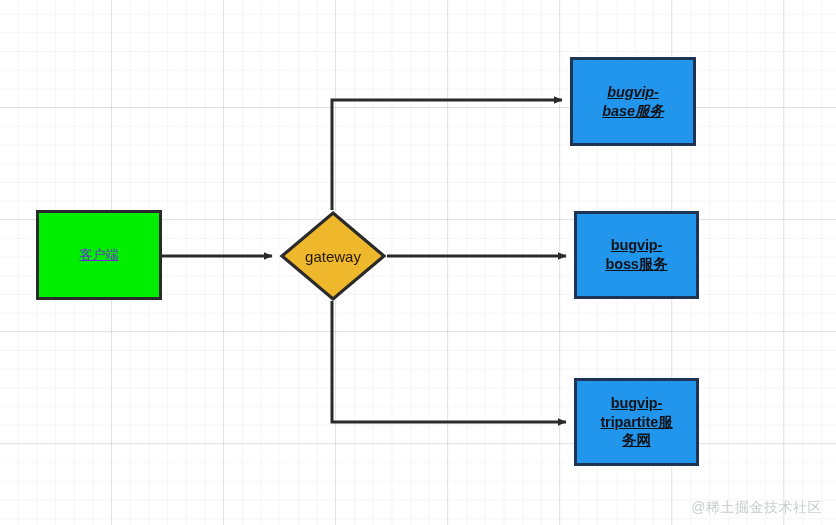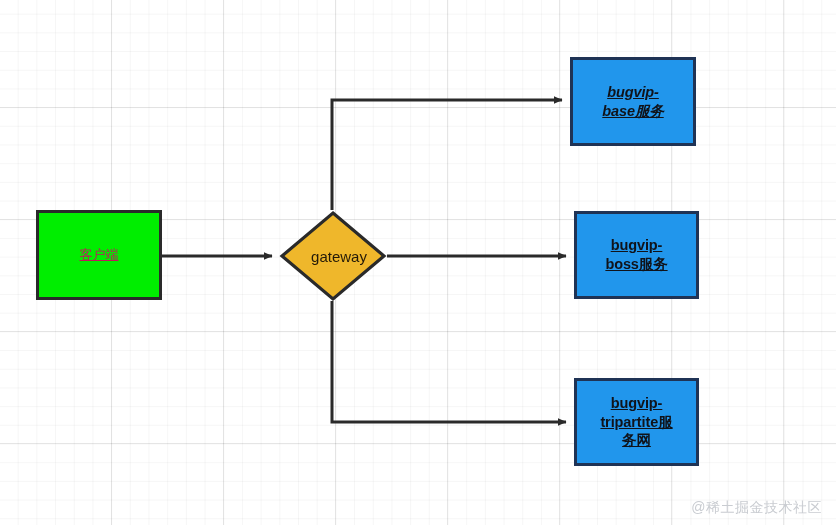--- a/index.html
+++ b/index.html
@@ -42,21 +42,21 @@
     text-align: center;
     text-decoration: underline;
   }
   .node-client {
     left: 36px;
     top: 210px;
     width: 126px;
     height: 90px;
     background: #00ee00;
     border: 3px solid #2a2a2a;
-    color: #be185d;
+    color: #6d28d9;
     font-size: 13px;
     line-height: 1.25;
   }
   .node-service {
     background: #2196ec;
     border: 3px solid #1f3355;
     color: #10131a;
     font-weight: bold;
     font-size: 14.5px;
     line-height: 1.3;
@@ -90,21 +90,21 @@
     top: 210px;
     width: 108px;
     height: 92px;
   }
   .diamond-wrap svg {
     position: absolute;
     left: 0; top: 0;
   }
   .diamond-label {
     position: absolute;
-    left: 6px; top: 0;
+    left: 0; top: 0;
     width: 108px;
     height: 92px;
     display: flex;
     align-items: center;
     justify-content: center;
     font-size: 15px;
     color: #241a08;
   }
   .watermark {
     position: absolute;

